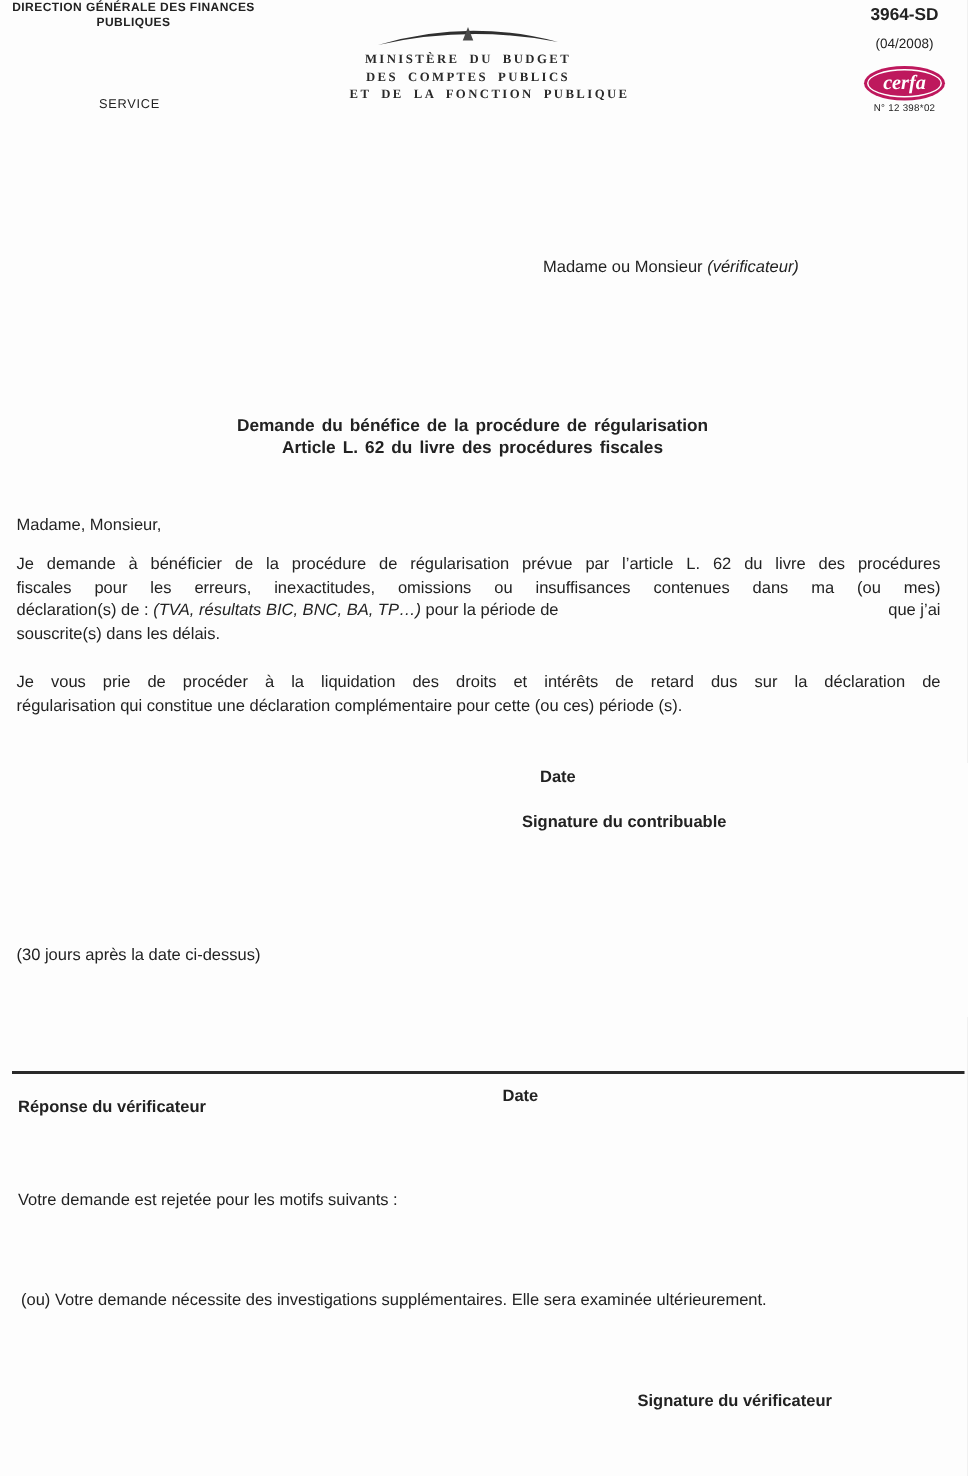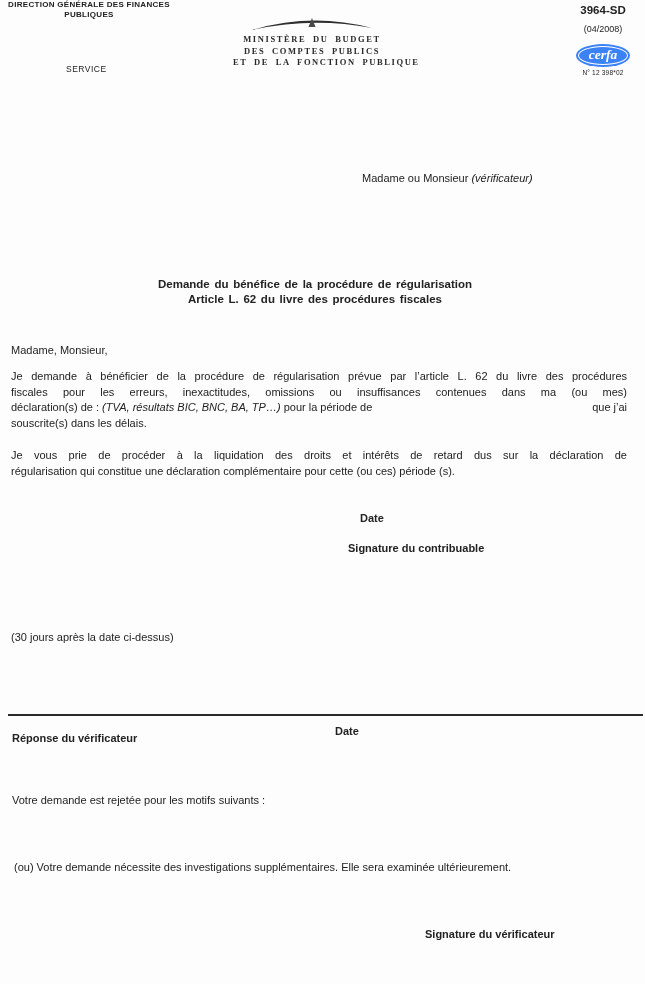--- a/index.html
+++ b/index.html
@@ -41,21 +41,21 @@
     color:#2a2a2a;
   }
 
   .refblock { left:563px; top:4px; width:80px; text-align:center; }
   .form-number { font-weight:bold; font-size:11.5px; line-height:13px; }
   .form-version { font-size:9px; line-height:11px; margin-top:7px; }
   .cerfa {
     position:relative;
     width:54px; height:23px;
     margin:9px auto 0 auto;
-    background:#3b82f6;
+    background:#be185d;
     border-radius:50%;
   }
   .cerfa::after {
     content:""; position:absolute; inset:2px;
     border:1px solid #fff; border-radius:50%;
   }
   .cerfa span {
     position:absolute; inset:0; z-index:1;
     display:flex; align-items:center; justify-content:center;
     color:#fff;

